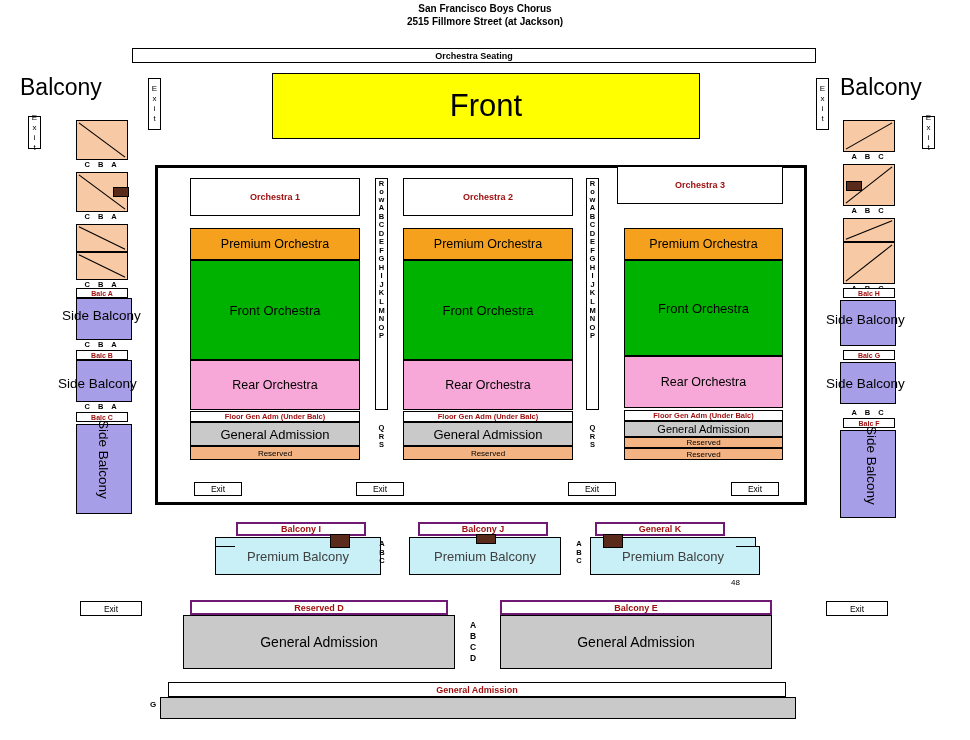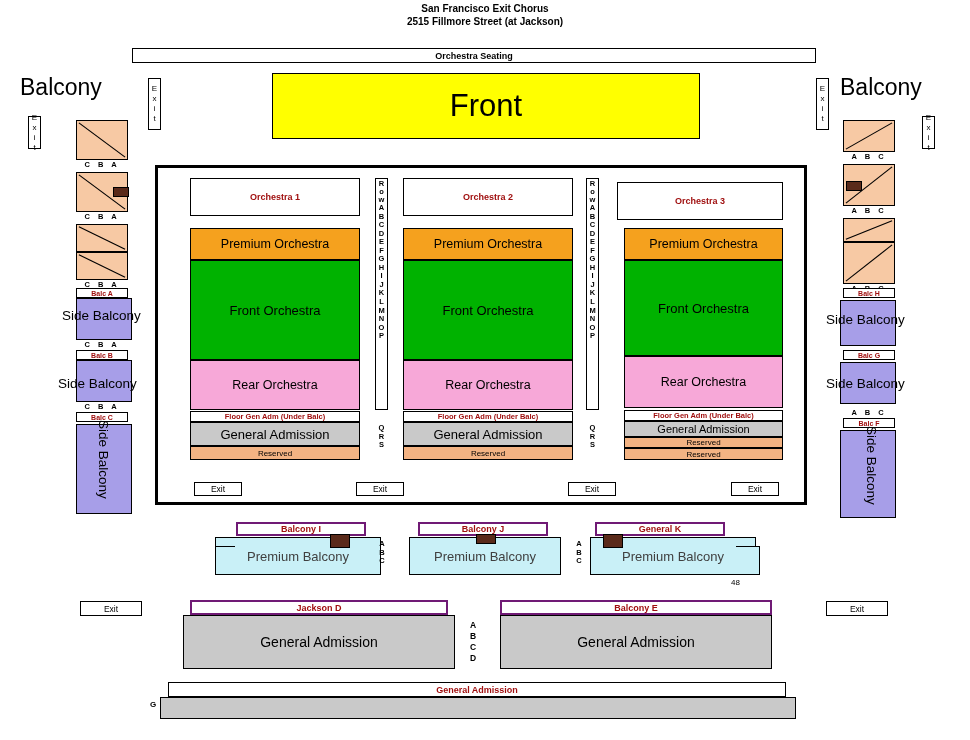--- a/index.html
+++ b/index.html
@@ -94,21 +94,21 @@
   .blk{background:#5a2a1a;border:1px solid #000;}
   .gen-lower{background:#c9c9c9;border:1px solid #000;font-size:14px;color:#000;}
   .lower-strip{background:#c9c9c9;border:1px solid #000;}
   .gen-strip-label{border:1px solid #000;background:#fff;font-size:9px;font-weight:bold;color:#a01010;}
   .tiny{font-size:8px;color:#000;}
 </style>
 </head>
 <body>
 
 <div class="abs" id="venue-header">
-  <div>San Francisco Exit Chorus</div>
+  <div>San Francisco Boys Chorus</div>
   <div>2515 Fillmore Street (at Jackson)</div>
 </div>
 
 <div class="abs orch-bar ctr" style="left:132px;top:48px;width:684px;height:15px;">Orchestra Seating</div>
 
 <div class="abs ctr" id="stage" style="left:272px;top:73px;width:428px;height:66px;">Front</div>
 
 <div class="abs balcony-word" style="left:20px;top:74px;">Balcony</div>
 <div class="abs balcony-word" style="left:840px;top:74px;">Balcony</div>
 
@@ -272,21 +272,21 @@
   <span>N</span>
   <span>O</span>
   <span>P</span>
 </div>
 <div class="abs letters-plain" style="left:586px;top:424px;width:13px;">
   <div>Q</div>
   <div>R</div>
   <div>S</div>
 </div>
 
-<div class="abs sec-label ctr" style="left:617px;top:182px;width:166px;height:38px;">Orchestra 3</div>
+<div class="abs sec-label ctr" style="left:617px;top:166px;width:166px;height:38px;">Orchestra 3</div>
 <div class="abs premium-orch ctr" style="left:624px;top:228px;width:159px;height:32px;">Premium Orchestra</div>
 <div class="abs front-orch ctr" style="left:624px;top:260px;width:159px;height:96px;">Front Orchestra</div>
 <div class="abs rear-orch ctr" style="left:624px;top:356px;width:159px;height:52px;">Rear Orchestra</div>
 <div class="abs floor-gen ctr" style="left:624px;top:410px;width:159px;height:11px;">Floor Gen Adm (Under Balc)</div>
 <div class="abs gen-adm ctr" style="left:624px;top:421px;width:159px;height:16px;font-size:11px;">General Admission</div>
 <div class="abs reserved ctr" style="left:624px;top:437px;width:159px;height:11px;">Reserved</div>
 <div class="abs reserved ctr" style="left:624px;top:448px;width:159px;height:12px;">Reserved</div>
 
 <div class="abs exit-h ctr" style="left:194px;top:482px;width:48px;height:14px;">Exit</div>
 <div class="abs exit-h ctr" style="left:356px;top:482px;width:48px;height:14px;">Exit</div>
@@ -317,21 +317,21 @@
 
 <div class="abs tiny" style="left:731px;top:578px;">48</div>
 
 <div class="abs" style="left:215px;top:546px;width:20px;height:29px;background:#c9f0f7;border:1px solid #000;border-right:none;"></div>
 <div class="abs" style="left:736px;top:546px;width:24px;height:29px;background:#c9f0f7;border:1px solid #000;border-left:none;"></div>
 
 <div class="abs exit-h ctr" style="left:80px;top:601px;width:62px;height:15px;">Exit</div>
 <div class="abs exit-h ctr" style="left:826px;top:601px;width:62px;height:15px;">Exit</div>
 
 <div class="abs gen-lower ctr" style="left:183px;top:615px;width:272px;height:54px;">General Admission</div>
-<div class="abs balc-label ctr" style="left:190px;top:600px;width:258px;height:15px;">Jackson D</div>
+<div class="abs balc-label ctr" style="left:190px;top:600px;width:258px;height:15px;">Reserved D</div>
 
 <div class="abs gen-lower ctr" style="left:500px;top:615px;width:272px;height:54px;">General Admission</div>
 <div class="abs balc-label ctr" style="left:500px;top:600px;width:272px;height:15px;">Balcony E</div>
 
 <div class="abs letters-plain" style="left:466px;top:620px;width:14px;line-height:11px;font-size:8.5px;">
   <div>A</div>
   <div>B</div>
   <div>C</div>
   <div>D</div>
 </div>

